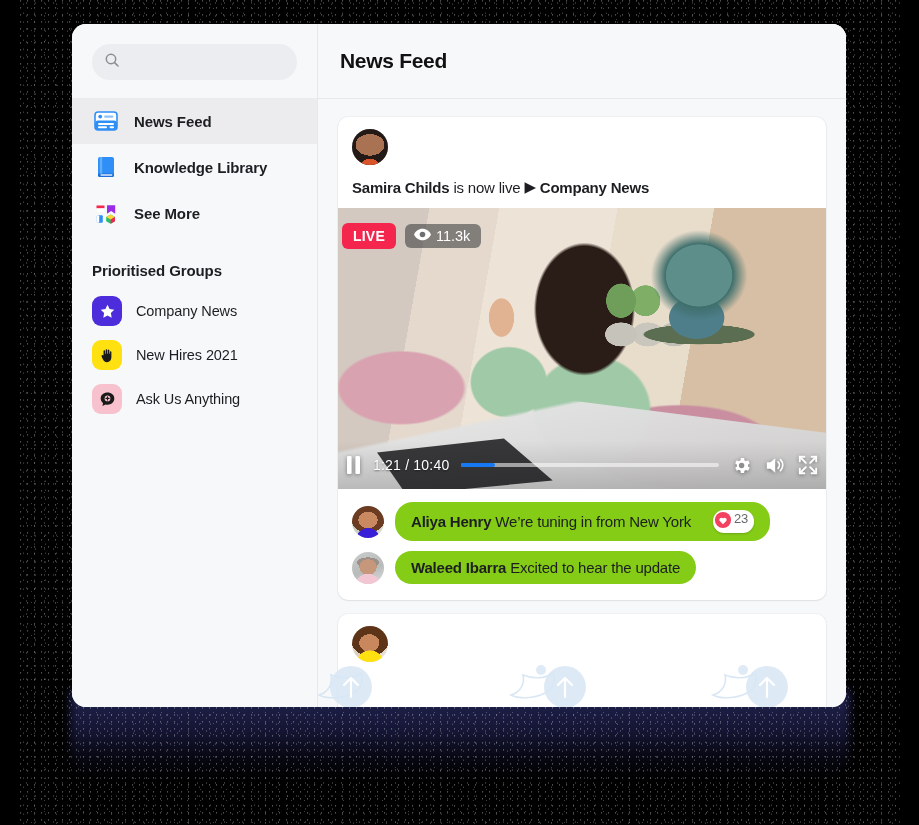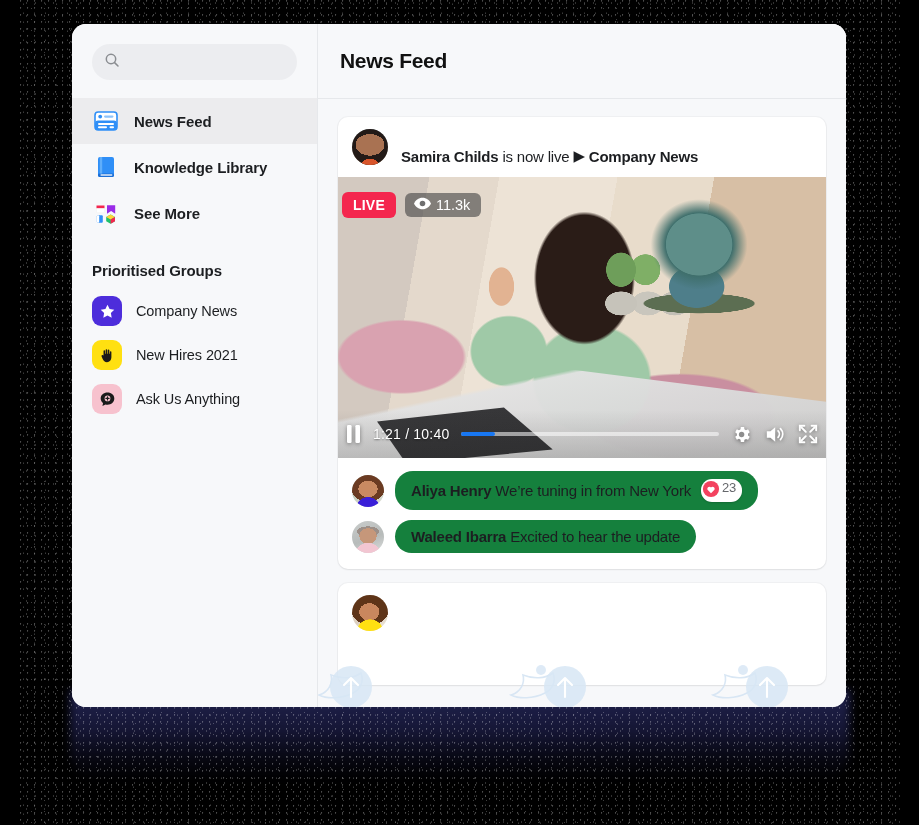--- a/index.html
+++ b/index.html
@@ -105,21 +105,21 @@
   }
   .page-title { font-size: 21px; font-weight: 700; color: #111; letter-spacing: -.3px; }
 
   .feed { padding: 18px 20px 0 20px; height: calc(100% - 75px); overflow: hidden; position: relative; }
 
   .post {
     background: #fff; border-radius: 10px; overflow: hidden;
     box-shadow: 0 1px 2px rgba(0,0,0,.07), 0 0 0 1px rgba(0,0,0,.03);
     margin-bottom: 14px;
   }
-  .post-head { display: flex; align-items: flex-end; gap: 13px; padding: 12px 14px; }
+  .post-head { display: flex; align-items: flex-start; gap: 13px; padding: 12px 14px; flex-direction: column; }
   .avatar { width: 36px; height: 36px; border-radius: 50%; flex: 0 0 36px; overflow: hidden; position: relative; }
   .post-meta { font-size: 15px; color: #1c1e21; letter-spacing: -.2px; }
   .post-meta b { font-weight: 700; }
   .post-meta .muted { font-weight: 400; }
   .caret { display:inline-block; vertical-align: 1px; margin: 0 4px; }
 
   
   .video { position: relative; width: 100%; height: 281px; overflow: hidden; background:#dcd4cc; }
   .video-badges { position: absolute; left: 4px; top: 15px; display: flex; gap: 9px; align-items: center; z-index: 4; }
   .live-badge {
@@ -139,23 +139,23 @@
           text-shadow: 0 1px 2px rgba(0,0,0,.45); }
   .scrub { flex: 1 1 auto; height: 4px; border-radius: 2px; background: rgba(255,255,255,.55); position: relative; }
   .scrub-fill { position: absolute; left: 0; top: 0; bottom: 0; width: 13%; background: #1877F2; border-radius: 2px; }
   .ctrl-ico { cursor: pointer; display: flex; align-items: center; filter: drop-shadow(0 1px 2px rgba(0,0,0,.4)); }
 
   
   .comments { padding: 13px 14px 16px 14px; display: flex; flex-direction: column; gap: 10px; }
   .comment { display: flex; align-items: center; gap: 11px; }
   .cmt-avatar { width: 32px; height: 32px; border-radius: 50%; flex: 0 0 32px; overflow: hidden; position: relative; }
   .bubble {
-    background: #15803d; border-radius: 18px; padding: 8px 16px;
+    background: #84cc16; border-radius: 18px; padding: 8px 16px;
     font-size: 15px; color: #1c1e21; letter-spacing: -.2px;
-    display: flex; align-items: center; gap: 8px;
+    display: flex; align-items: center; gap: 20px;
   }
   .bubble b { font-weight: 700; }
   .reaction {
     background: #fff; border-radius: 11px; box-shadow: 0 1px 2px rgba(0,0,0,.18);
     display: inline-flex; gap: 2px; padding: 1px 6px 1px 1px; margin-left: 2px;
   }
   .reaction-count { font-size: 13px; color: #65676b; font-weight: 500; }
 
   
   .deco { position: absolute; left: 0; right: 0; bottom: 0; height: 46px; pointer-events: none; overflow: hidden; }

